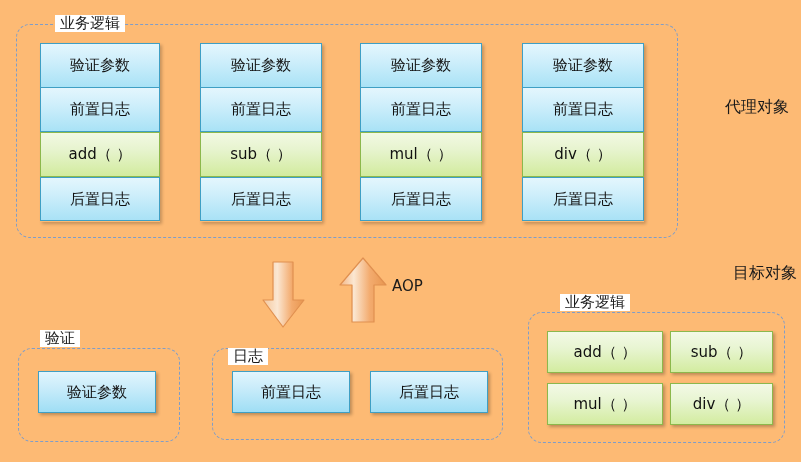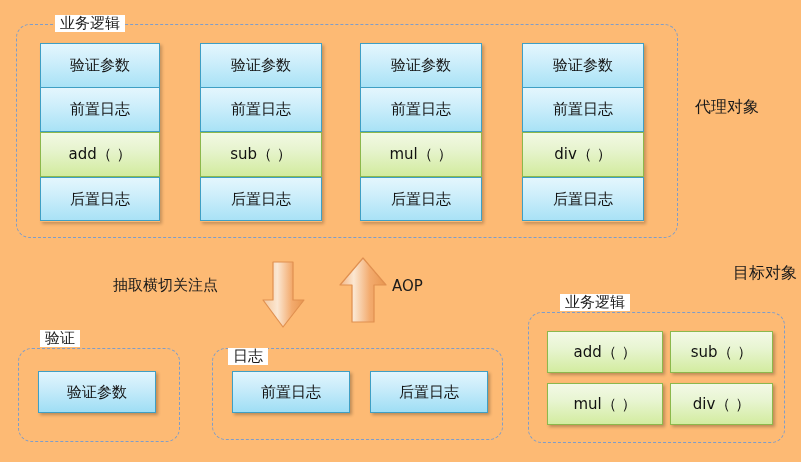--- a/index.html
+++ b/index.html
@@ -115,21 +115,21 @@
   .arrow { position: absolute; }
   .arrow svg { display: block; }
 </style>
 </head>
 <body>
 
 <div id="canvas">
 
   <div class="group-box" style="left:16px; top:24px; width:662px; height:214px;"></div>
   <div class="group-title" style="left:55px; top:15px;">业务逻辑</div>
-  <div class="label big" style="left:695px; top:98px;">代理对象</div>
+  <div class="label big" style="left:725px; top:98px;">代理对象</div>
 
   <div class="stack" style="left:40px; top:43px; width:120px; height:179px;">
     <div class="cell blue" style="top:0px; height:45px;">验证参数</div>
     <div class="cell blue" style="top:45px; height:45px;">前置日志</div>
     <div class="cell green" style="top:90px; height:45px;">add（ ）</div>
     <div class="cell blue" style="top:135px; height:44px;">后置日志</div>
   </div>
 
   <div class="stack" style="left:200px; top:43px; width:122px; height:179px;">
     <div class="cell blue" style="top:0px; height:45px;">验证参数</div>
@@ -145,21 +145,20 @@
     <div class="cell blue" style="top:135px; height:44px;">后置日志</div>
   </div>
 
   <div class="stack" style="left:522px; top:43px; width:122px; height:179px;">
     <div class="cell blue" style="top:0px; height:45px;">验证参数</div>
     <div class="cell blue" style="top:45px; height:45px;">前置日志</div>
     <div class="cell green" style="top:90px; height:45px;">div（ ）</div>
     <div class="cell blue" style="top:135px; height:44px;">后置日志</div>
   </div>
 
-  <div class="label" style="left:113px; top:276px;">抽取横切关注点</div>
 
   <div class="label" style="left:392px; top:277px;">AOP</div>
 
   <div class="arrow" style="left:262px; top:261px;">
     <svg width="44" height="68" viewBox="0 0 44 68">
       <defs>
         <linearGradient id="gdown" x1="0" y1="0" x2="1" y2="0">
           <stop offset="0%" stop-color="#f4c79c"></stop>
           <stop offset="35%" stop-color="#fbe7d2"></stop>
           <stop offset="70%" stop-color="#f3ab6e"></stop>

